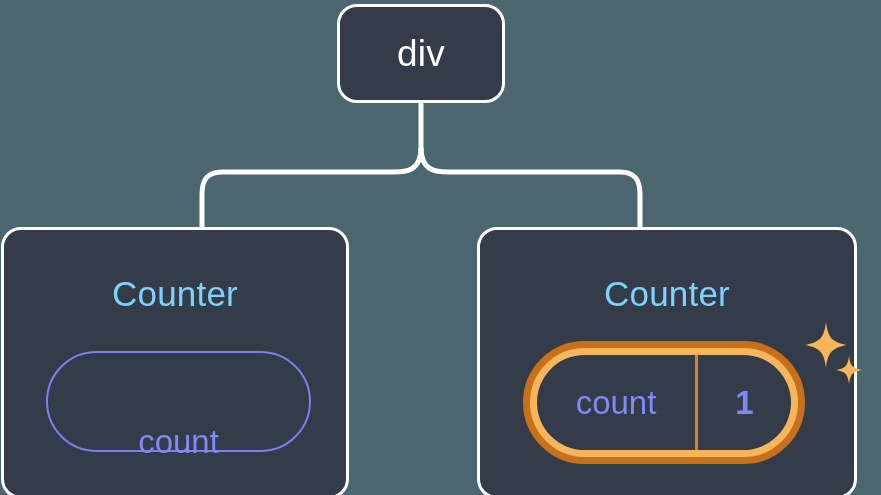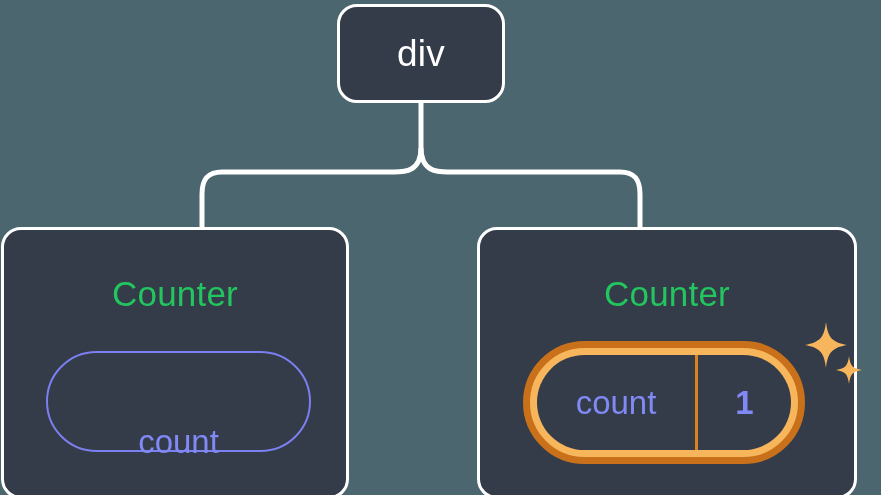--- a/index.html
+++ b/index.html
@@ -70,21 +70,21 @@
     width: 380px;
     height: 272px;
   }
 
   .counter-title {
     position: absolute;
     left: 0;
     right: 0;
     top: 46px;
     text-align: center;
-    color: #22c55e;
+    color: #7dd3fc;
     font-size: 35px;
     font-weight: 400;
     letter-spacing: 0.2px;
     line-height: 1;
   }
 
   
   .pill {
     position: absolute;
     box-sizing: border-box;

